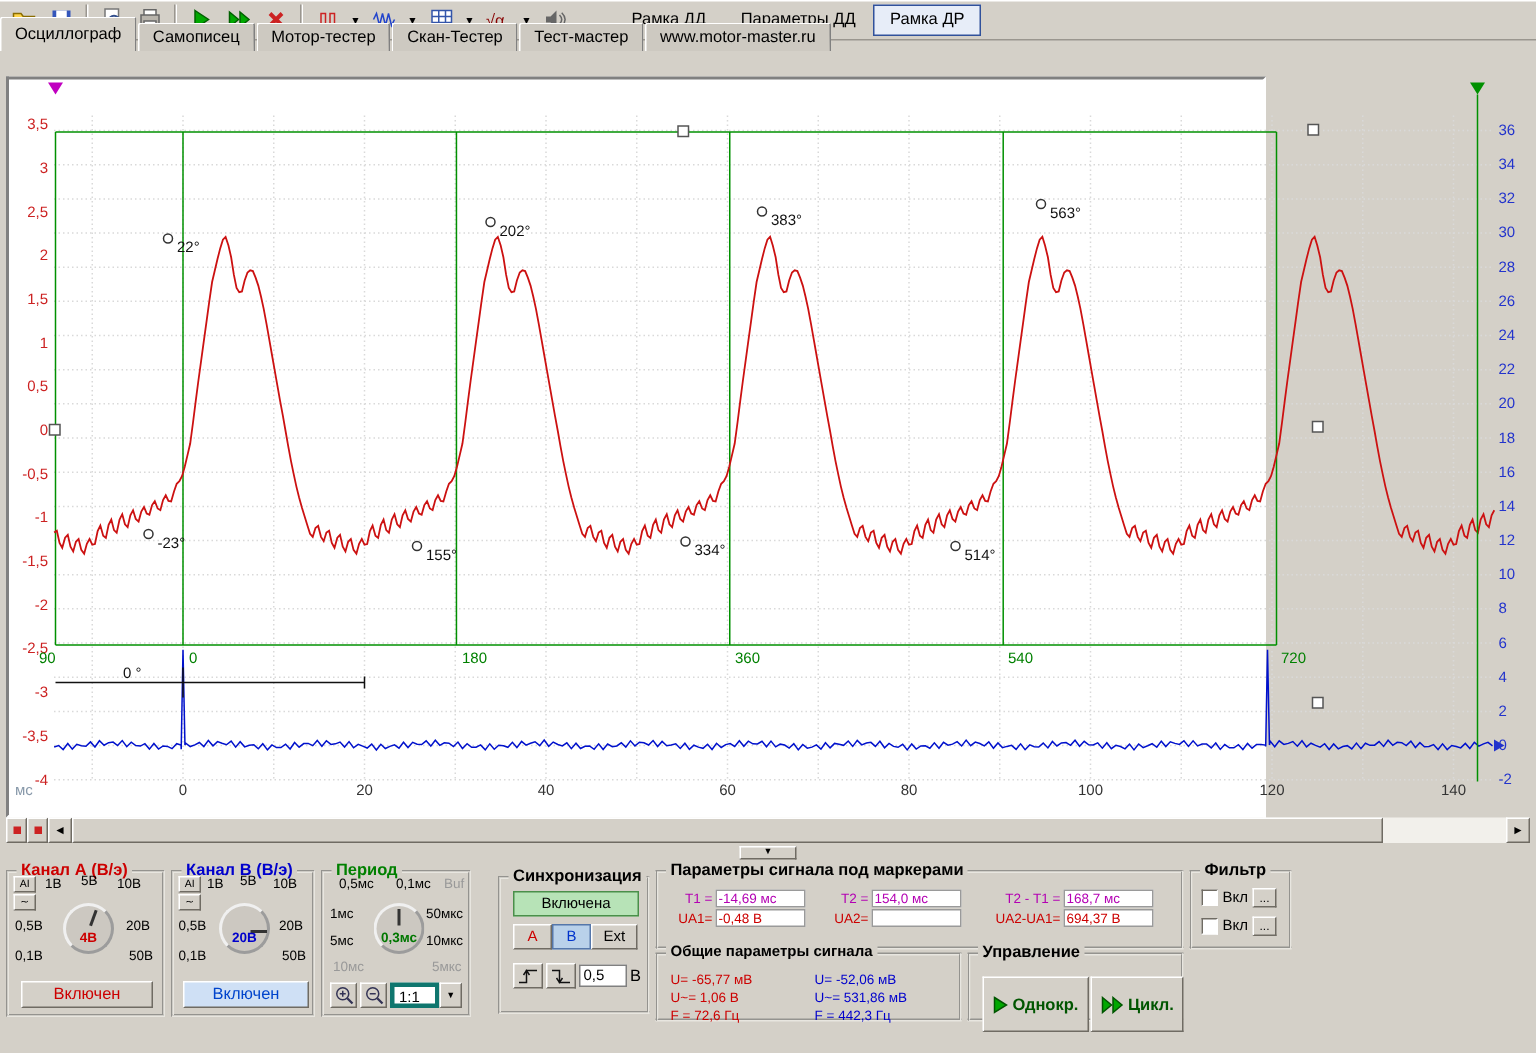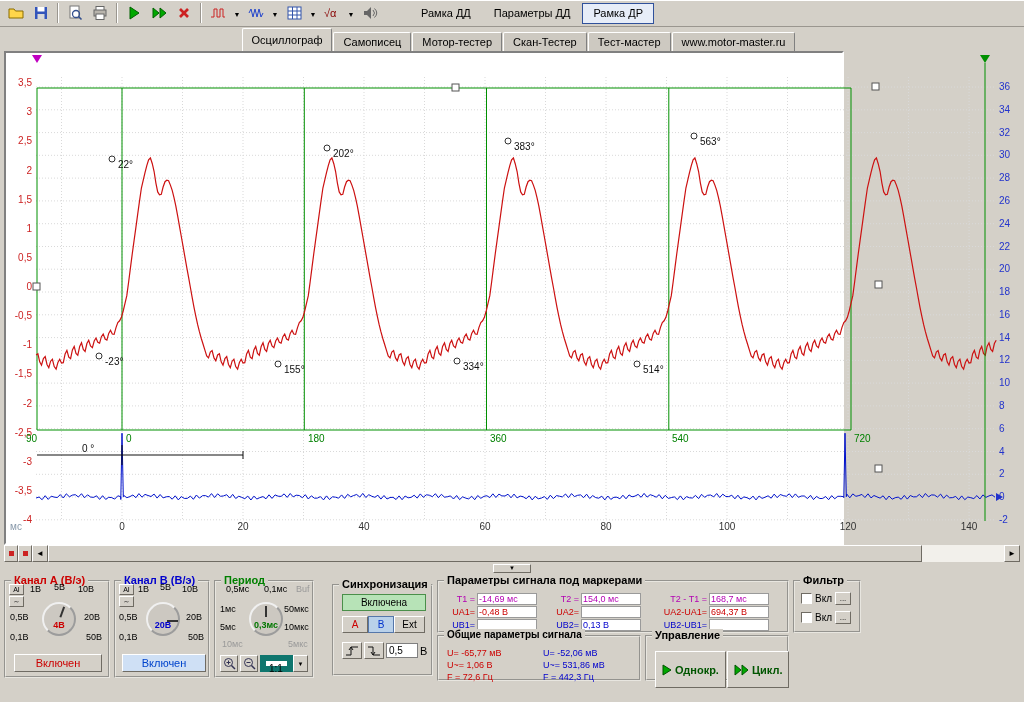--- a/index.html
+++ b/index.html
@@ -8,21 +8,21 @@
   button{font-family:"Liberation Sans",sans-serif;cursor:default;}
   
   .toolbar{position:absolute;top:0;left:0;right:0;height:27px;display:flex;align-items:center;padding-left:4px;gap:1px;border-bottom:1px solid #9a968f;box-shadow:inset 0 1px 0 #fff;background:#d4d0c8;}
   .tb{width:24px;height:22px;background:#d4d0c8;border:1px solid #d4d0c8;display:flex;align-items:center;justify-content:center;padding:0;}
   .tb.arrow{width:12px;font-size:7px;padding-top:2px;}
   .sep{width:2px;height:20px;border-left:1px solid #9a968f;border-right:1px solid #fff;margin:0 3px;}
   .tbtxt{height:21px;padding:0 10px;background:#d4d0c8;border:1px solid #d4d0c8;font-size:11px;}
   .tbtxt.active{background:#e7edf8;border:1px solid #30519b;}
   .spacer{width:26px;}
   
-  .tabs{position:absolute;top:27px;left:0;right:0;height:24px;display:flex;align-items:flex-end;padding-left:14px;justify-content:center;}
+  .tabs{position:absolute;top:10px;left:0;right:0;height:24px;display:flex;align-items:flex-end;padding-left:0;}
   .tab{height:19px;line-height:18px;padding:0 9px;background:#cdc9c1;border:1px solid #808080;border-bottom:none;border-top-color:#fff;border-left-color:#fff;margin-right:1px;border-radius:2px 2px 0 0;}
   .tab.active{height:23px;line-height:22px;background:#d4d0c8;z-index:3;position:relative;}
   
   .plotwrap{position:absolute;left:4px;top:51px;width:840px;height:494px;background:#fff;border:2px solid;border-color:#808080 #fff #fff #808080;z-index:2;}
   svg{font-family:"Liberation Sans",sans-serif;}
   .gh{stroke:#d9d9d9;stroke-dasharray:1 2;}
   .tl{fill:#cc2222;font-size:10px;}
   .tr{fill:#2233cc;font-size:10px;}
   .tt{fill:#333;font-size:10px;}
   .tm{fill:#8899aa;font-size:10px;}
@@ -63,21 +63,21 @@
   .knob{position:absolute;width:34px;height:34px;border-radius:50%;background:#ccc8c1;border:2px outset #f0f0f0;}
   .knob .ptr{position:absolute;left:14px;top:2px;width:2px;height:11px;background:#333;transform-origin:1px 15px;}
   .knob .kv{position:absolute;left:0;right:0;top:16px;text-align:center;font-size:9px;font-weight:bold;}
   #grpA .kv{color:#cc0000;} #grpB .kv{color:#0000cc;} #grpP .kv{color:#007700;}
   .pwr{position:absolute;bottom:4px;height:18px;font-size:11px;}
   #grpA .pwr{left:8px;width:88px;color:#cc0000;}
   #grpB .pwr{left:6px;width:84px;color:#0044cc;background:#cfe0f5;}
   .zrow{position:absolute;left:4px;bottom:4px;display:flex;gap:2px;align-items:center;}
   .zbtn{width:18px;height:17px;display:flex;align-items:center;justify-content:center;padding:0;}
   .combo{display:flex;width:48px;height:17px;}
-  .combo .cv{flex:1;background:#fff;border:6px solid #0f766e;font-size:10px;padding:0 3px;line-height:15px;}
+  .combo .cv{flex:1;background:#fff;border:3px solid #0f766e;font-size:10px;padding:0 3px;line-height:15px;}
   .combo .ca{width:15px;font-size:6px;display:flex;align-items:center;justify-content:center;padding:0;}
   
   .syncOn{position:absolute;left:8px;top:8px;width:84px;height:17px;background:#b7e3b7;border:1px solid #4a8f4a;font-size:10px;padding:0;}
   .srcrow{position:absolute;left:8px;top:30px;display:flex;}
   .src{width:26px;height:17px;font-size:10px;padding:0;}
   .srcA{color:#cc0000;}
   .srcB{color:#0033cc;background:#b9d1ea;border:1px solid #5577aa;}
   .srcE{width:31px;}
   .slrow{position:absolute;left:8px;top:56px;display:flex;gap:2px;align-items:center;}
   .slope{width:20px;height:17px;display:flex;align-items:center;justify-content:center;padding:0;}
@@ -462,28 +462,20 @@
           <span class="mval">168,7 мс</span>
       </div>
       <div class="mrow r2" style="top:23px">
         <span class="ml w1">UA1=</span>
           <span class="mval">-0,48 В</span>
         <span class="ml w2">UA2=</span>
           <span class="mval"></span>
         <span class="ml w3">UA2-UA1=</span>
           <span class="mval">694,37 В</span>
       </div>
-      <div class="mrow r3" style="top:36px">
-        <span class="ml w1">UB1=</span>
-          <span class="mval"></span>
-        <span class="ml w2">UB2=</span>
-          <span class="mval">0,13 В</span>
-        <span class="ml w3">UB2-UB1=</span>
-          <span class="mval"></span>
-      </div>
     </div>
 
     <div class="grp" id="grpF">
       <span class="gt">Фильтр</span>
       <div class="frow" style="top:10px">
         <span class="cb"></span>
         <span>Вкл</span>
         <button class="rb dots">...</button>
       </div>
       <div class="frow" style="top:29px">

